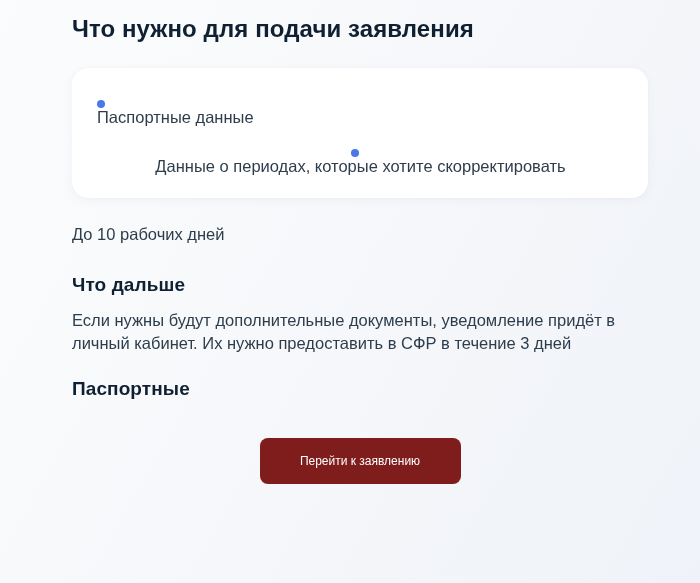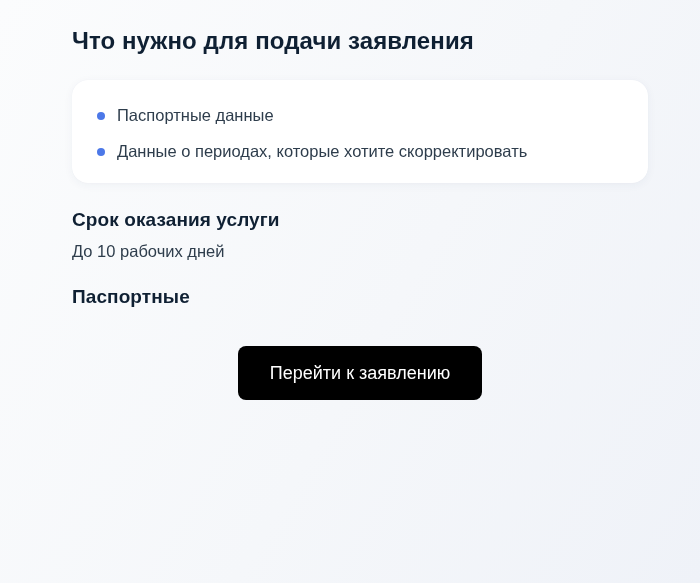--- a/index.html
+++ b/index.html
@@ -7,21 +7,21 @@
     width: 700px;
     height: 583px;
     overflow: hidden;
     font-family: "Liberation Sans", "DejaVu Sans", sans-serif;
   }
   body {
     background: linear-gradient(120deg, #fbfcfd 0%, #f5f7fa 55%, #eff2f8 100%);
     color: #2e3d4c;
   }
   .content {
-    padding: 26px 52px 0 72px;
+    padding: 14px 52px 0 72px;
   }
   .page-title {
     font-size: 24px;
     line-height: 30px;
     font-weight: 700;
     color: #0f2033;
     letter-spacing: 0.1px;
   }
   .card {
     margin-top: 24px;
@@ -32,23 +32,25 @@
   }
   .req-list {
     list-style: none;
   }
   .req-item {
     display: flex;
     align-items: flex-start;
     font-size: 16.5px;
     line-height: 19px;
     color: #2e3d4c;
+    flex-direction: column;
   }
   .req-item + .req-item {
     margin-top: 17px;
+    align-items: center;
   }
   .bullet {
     flex: 0 0 auto;
     width: 8px;
     height: 8px;
     border-radius: 50%;
     background: #4c78e8;
     margin: 5.5px 12px 0 0;
   }
   .info-section h2 {
@@ -75,28 +77,28 @@
     text-decoration: none;
     cursor: pointer;
   }
   .cta-row {
     margin-top: 37px;
     text-align: center;
   }
   .cta-button {
     display: inline-block;
     min-width: 201px;
-    height: 54px;
+    height: 46px;
     padding: 0 32px;
     border: none;
     border-radius: 8px;
-    background: #000000;
+    background: #7f1d1d;
     color: #ffffff;
     font-family: "Liberation Sans", "DejaVu Sans", sans-serif;
-    font-size: 18px;
+    font-size: 12px;
     font-weight: 400;
     cursor: pointer;
   }
 </style>
 </head>
 <body>
 
 <div class="content">
 
   <h1 class="page-title">Что нужно для подачи заявления</h1>
@@ -108,24 +110,27 @@
         <span>Паспортные данные</span>
       </li>
       <li class="req-item">
         <span class="bullet"></span>
         <span>Данные о периодах, которые хотите скорректировать</span>
       </li>
     </ul>
   </section>
 
   <section class="info-section section-term">
-    <h2>Срок оказания услуги</h2>
     <p>До 10 рабочих дней</p>
   </section>
 
+  <section class="info-section section-next">
+    <h2>Что дальше</h2>
+    <p>Если нужны будут дополнительные документы, уведомление придёт в личный кабинет. Их нужно предоставить в СФР в течение 3 дней</p>
+  </section>
 
   <section class="info-section section-result">
     <h2>Паспортные</h2>
   </section>
 
   <div class="cta-row">
     <button class="cta-button">Перейти к заявлению</button>
   </div>
 
 </div>

